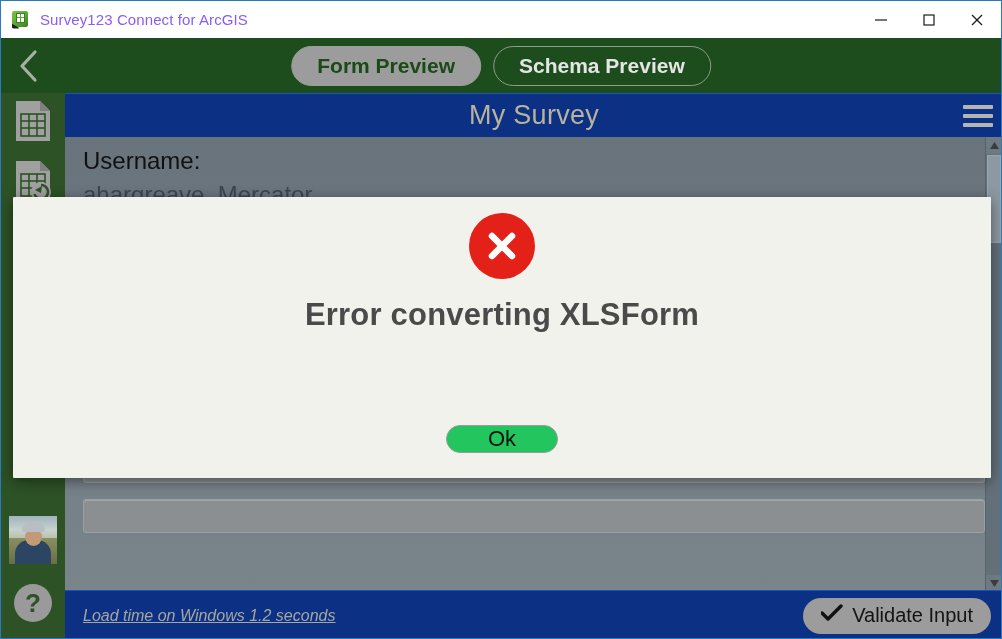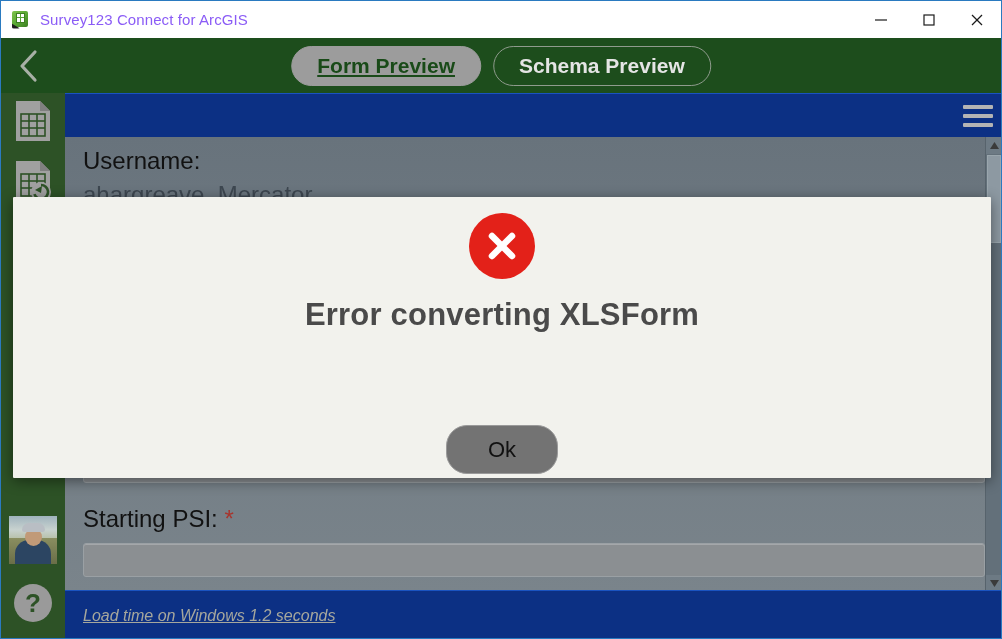--- a/index.html
+++ b/index.html
@@ -138,21 +138,20 @@
     justify-content: center;
     font-size: 21px;
     font-weight: bold;
     white-space: nowrap;
     box-sizing: border-box;
   }
   .tab-pill.active {
     background: #9c9c9c;
     color: #194a18;
     border: 1px solid #9c9c9c;
-    text-decoration: underline;
   }
   .tab-pill.inactive {
     background: transparent;
     color: #e5e5e5;
     border: 1px solid #8f9b8d;
   }
 
   
   #left-rail {
     position: absolute;
@@ -381,23 +380,23 @@
     font-style: italic;
     font-size: 19px;
     color: #3f3f3f;
   }
   #ok-button {
     position: absolute;
     left: 50%;
     transform: translateX(-50%);
     top: 228px;
     width: 112px;
-    height: 49px;
+    height: 28px;
     border-radius: 21px;
-    background: #737373;
+    background: #22c55e;
     border: 1px solid #9a9a9a;
     box-sizing: border-box;
     display: flex;
     align-items: center;
     justify-content: center;
     font-size: 22px;
     color: #111111;
   }
 </style>
 </head>
@@ -494,61 +493,69 @@
     <div class="rail-item">
       <div id="help-circle">
         <span>?</span>
       </div>
     </div>
   </div>
 
   <div id="form-area">
 
     <div id="survey-header">
+      <div id="survey-title">My Survey</div>
       <div id="hamburger">
         <span></span>
           <span></span>
           <span></span>
       </div>
     </div>
 
     <div id="form-scroll">
 
       <div class="field-block">
         <div class="field-label">Username:</div>
         <div class="field-value">ahargreave_Mercator</div>
         <div class="field-input"></div>
       </div>
 
       <div style="height:190px;"></div>
 
       <div class="field-input" style="margin-top:0;"></div>
 
       <div class="field-block" style="padding-top:12px;">
-        <div class="field-label"><span>Starting PSI:</span> <span class="req">*</span></div>
         <div class="field-input"></div>
       </div>
 
       <div id="form-scrollbar">
         <div class="sb-arrow">
           <svg width="9" height="7" viewBox="0 0 9 7">
               <polygon points="4.5,0 9,7 0,7" fill="#3b3b3b"></polygon>
             </svg>
         </div>
         <div id="sb-thumb"></div>
         <div class="sb-arrow bottom">
           <svg width="9" height="7" viewBox="0 0 9 7">
               <polygon points="0,0 9,0 4.5,7" fill="#3b3b3b"></polygon>
             </svg>
         </div>
       </div>
     </div>
 
     <div id="bottom-bar">
       <div id="load-time">Load time on Windows 1.2 seconds</div>
+      <div id="validate-btn">
+        <span>
+          <svg width="22" height="18" viewBox="0 0 22 18">
+              <polyline points="1,9 7,15 20,2" fill="none" stroke="#111111" stroke-width="3.4" stroke-linecap="round" stroke-linejoin="round"></polyline>
+            </svg>
+        </span>
+        <span>Validate Input</span>
+      </div>
     </div>
   </div>
 
   <div id="error-dialog">
     <div id="error-icon">
       <svg width="34" height="34" viewBox="0 0 34 34">
         <line x1="7" y1="7" x2="27" y2="27" stroke="#ffffff" stroke-width="6.5" stroke-linecap="round"></line>
         <line x1="27" y1="7" x2="7" y2="27" stroke="#ffffff" stroke-width="6.5" stroke-linecap="round"></line>
       </svg>
     </div>

